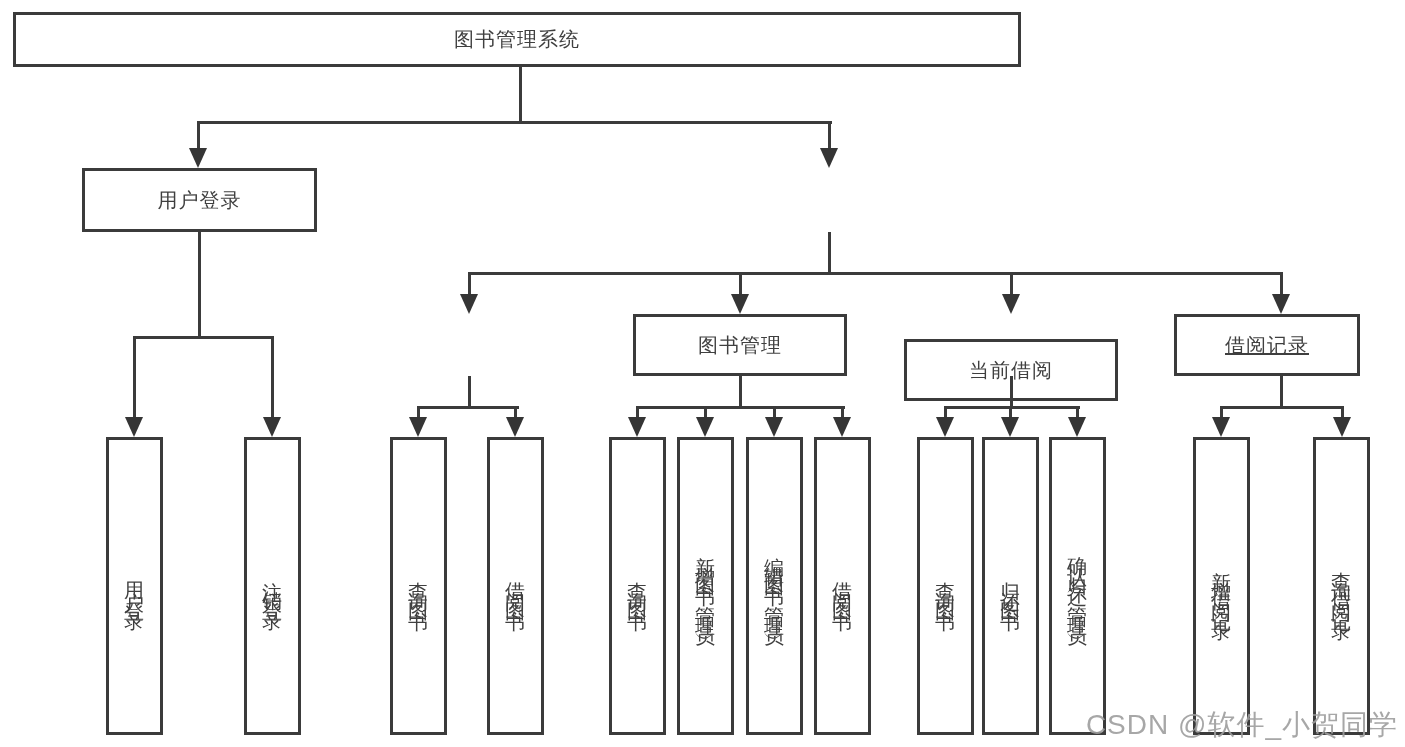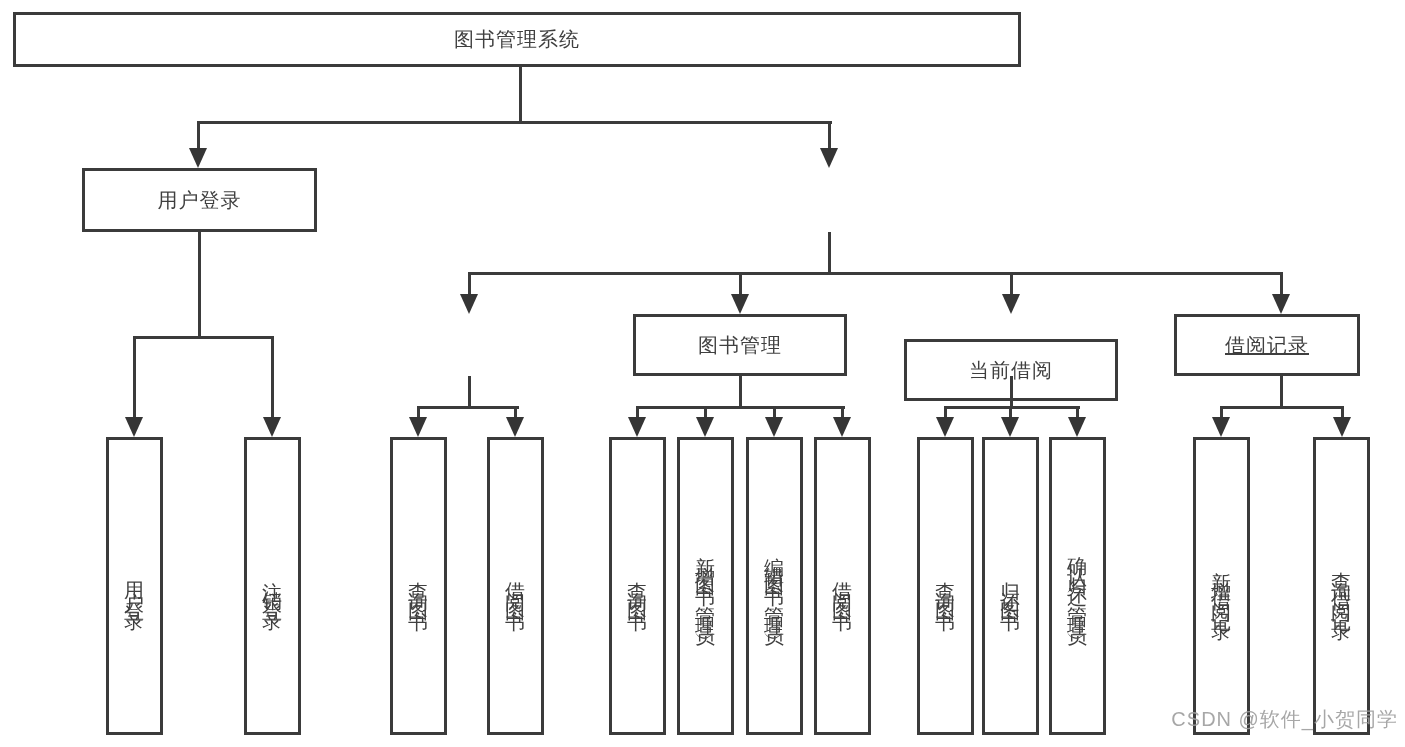--- a/index.html
+++ b/index.html
@@ -38,21 +38,21 @@
   .hl{position:absolute;height:3px;background:#3b3b3b;}
   .arrow{
     position:absolute;width:0;height:0;
     border-left:9px solid transparent;
     border-right:9px solid transparent;
     border-top:20px solid #353535;
   }
   #watermark{
     position:absolute;
     top:706px;right:7px;
-    font-size:20px;color:#9e9e9e;
+    font-size:28px;color:#9e9e9e;
     letter-spacing:1px;
     z-index:10;opacity:.9;
     white-space:nowrap;
     margin-left:26px;
   }
 </style>
 </head>
 <body>
 
 <div id="stage">

